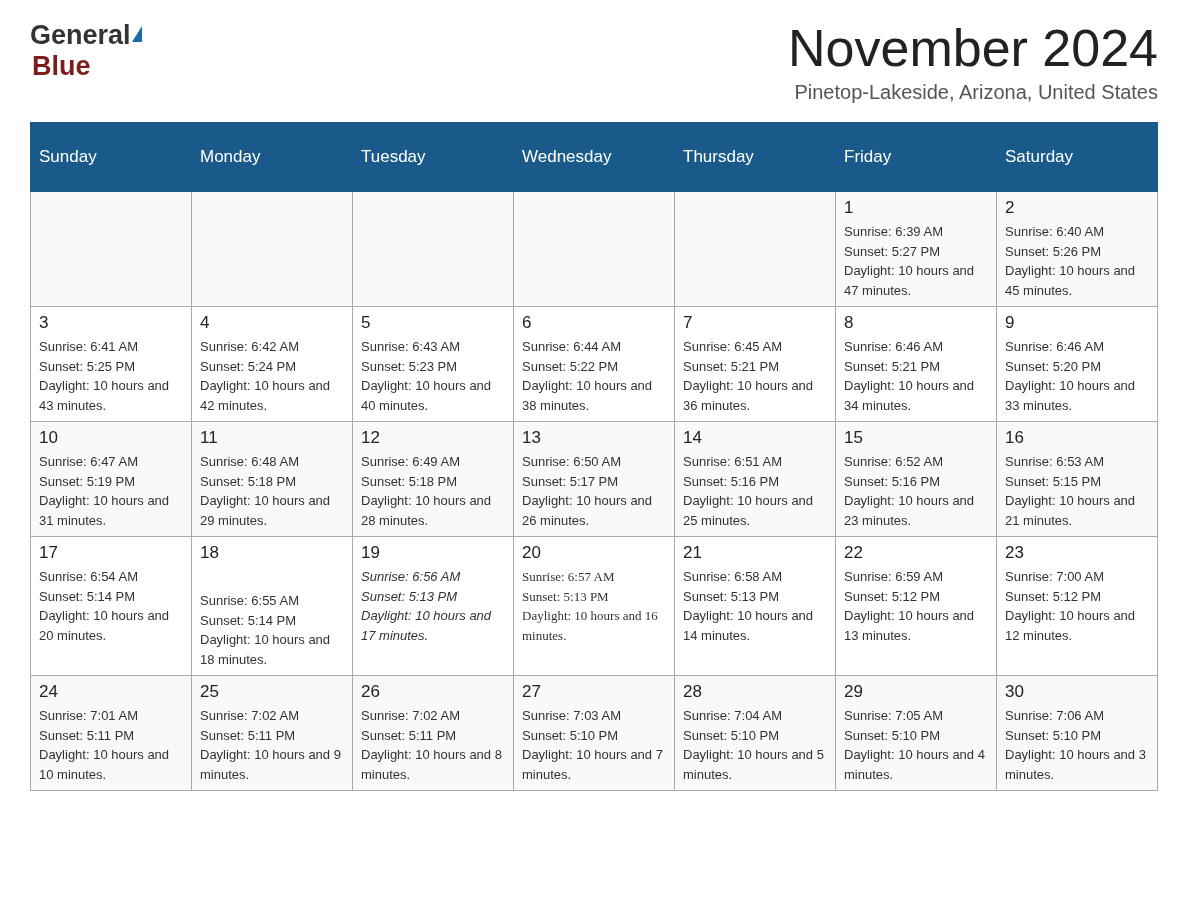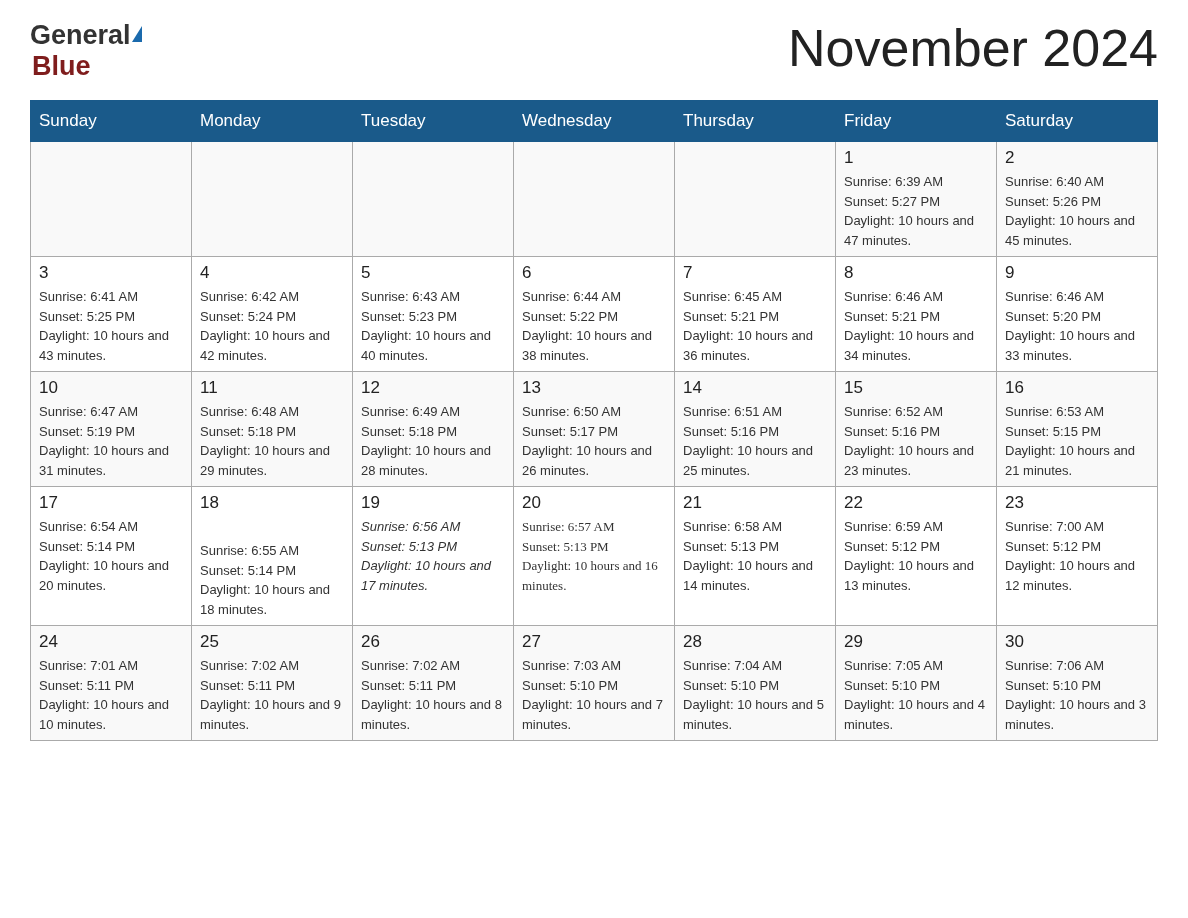--- a/index.html
+++ b/index.html
@@ -36,21 +36,21 @@
       margin-top: 4px;
     }
     table {
       width: 100%;
       border-collapse: collapse;
       table-layout: fixed;
     }
     thead tr th {
       background-color: #1a5a8a;
       color: #fff;
-      padding: 10px 8px;
+      padding: 24px 8px;
       font-size: 17px;
       font-weight: normal;
       text-align: left;
       border: 1px solid #1a5a8a;
     }
     tbody tr td {
       border: 1px solid #aaa;
       vertical-align: top;
       padding: 6px 8px;
       font-size: 13px;
@@ -112,20 +112,21 @@
     <div class="logo-row">
       <span class="logo-text-general">General</span>
       <span class="logo-text-triangle"></span>
     </div>
     <div class="logo-row">
       <span class="logo-blue-row">Blue</span>
     </div>
   </div>
   <div class="title-area">
     <div class="month-title">November 2024</div>
+    <div class="location-title">Pinetop-Lakeside, Arizona, United States</div>
   </div>
 </div>
 
 <table>
   <thead>
     <tr>
     <th>Sunday</th>
         <th>Monday</th>
         <th>Tuesday</th>
         <th>Wednesday</th>

